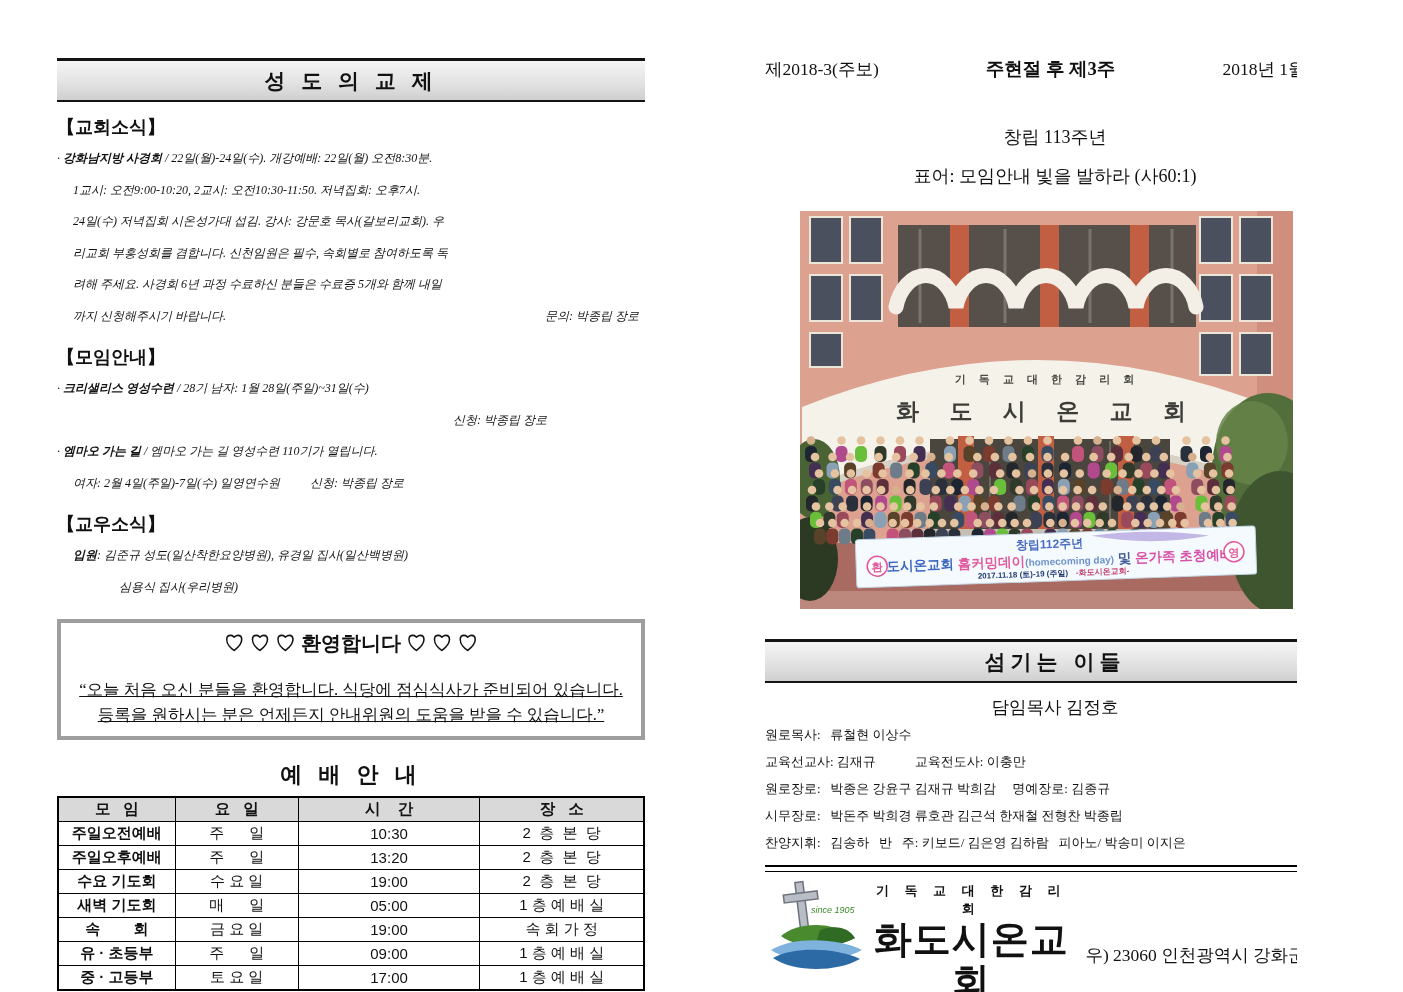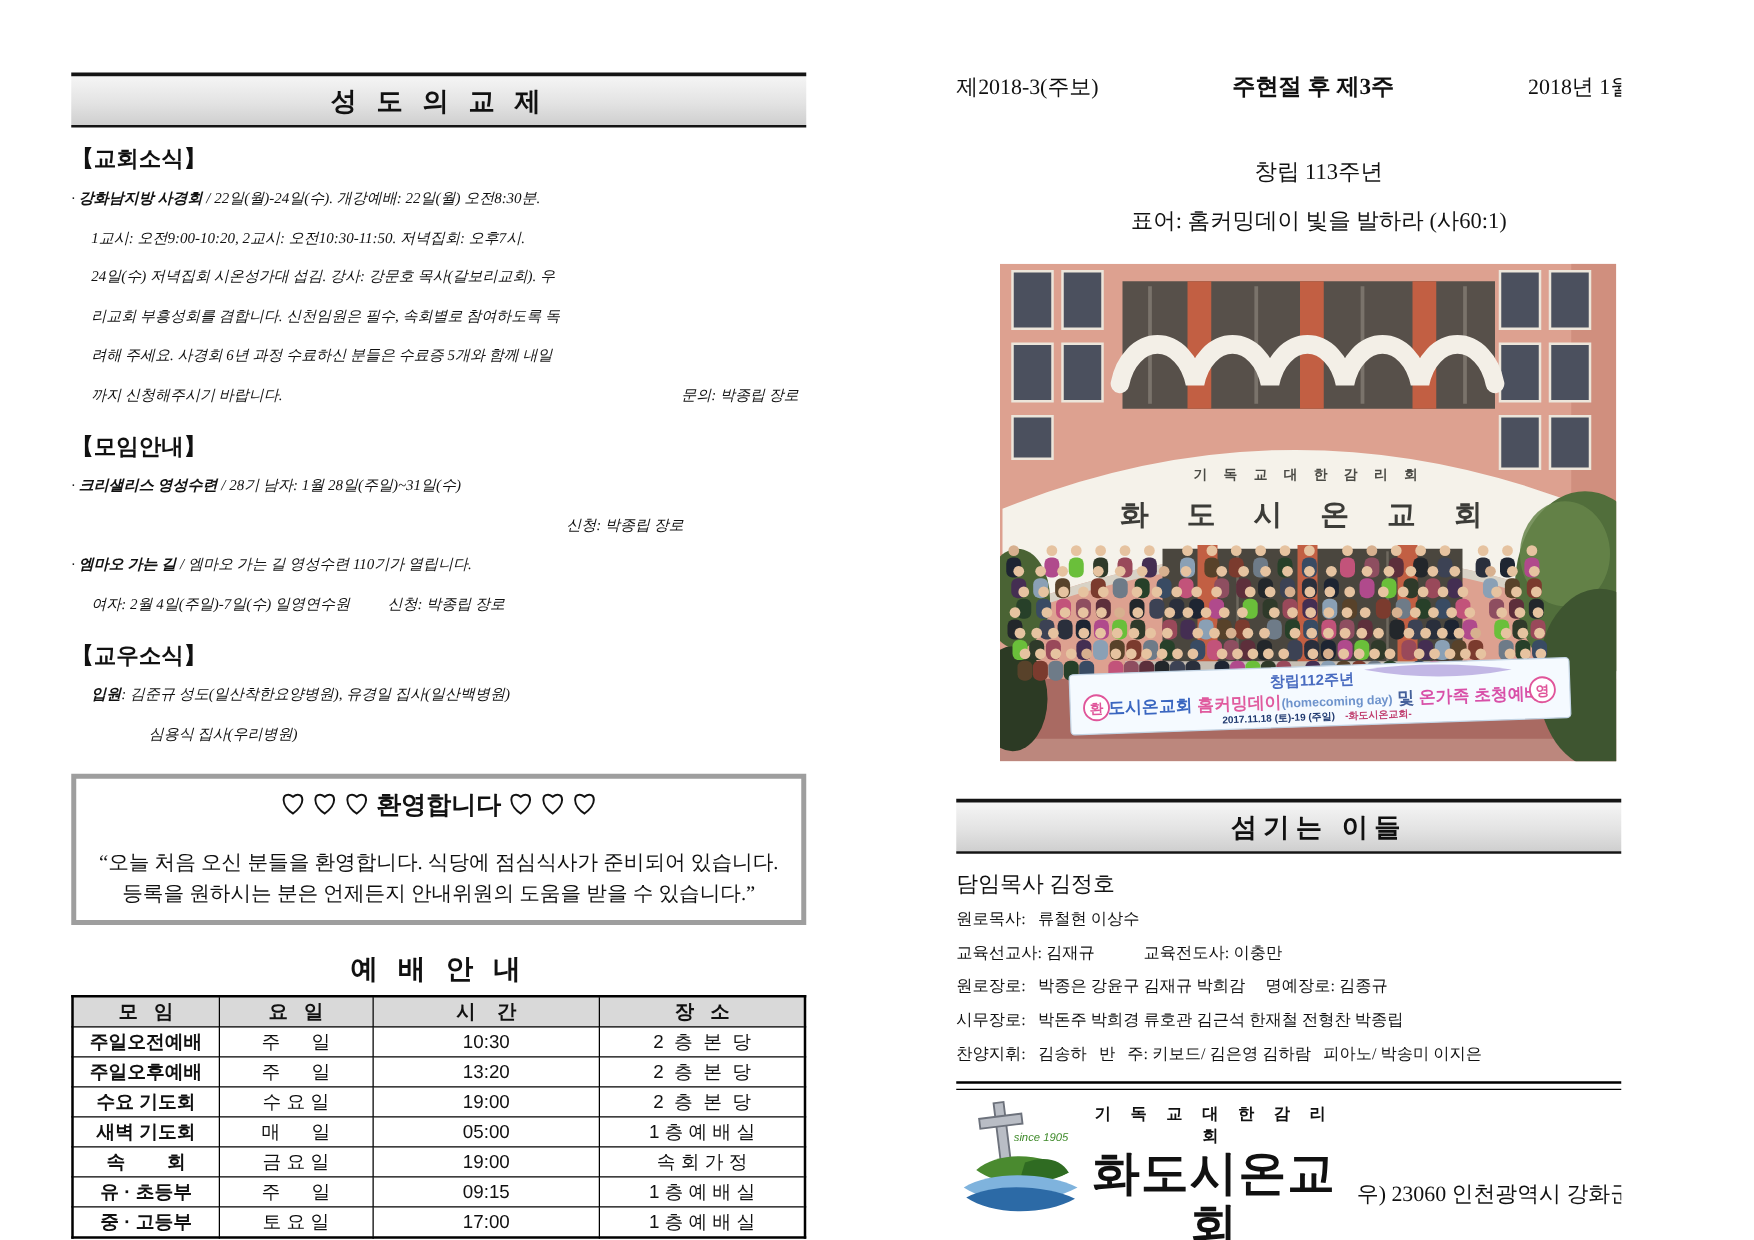--- a/index.html
+++ b/index.html
@@ -16,38 +16,38 @@
   
   .sect-title{font-size:18px;font-weight:bold;margin:13px 0 4px;}
   .tline{font-size:12px;line-height:31.5px;white-space:pre-wrap;font-style:italic;}
   .cont{padding-left:16px;}
   .split{display:flex;justify-content:space-between;padding-left:16px;padding-right:6px;}
   .contact-right{padding-left:396px;}
   b.inl{font-weight:bold;}
   
   .welcome-box{margin-top:16px;border:4px solid #9e9e9e;padding:7px 4px 9px;text-align:center;}
   .welcome-title{font-family:"Liberation Sans",sans-serif;font-size:20px;font-weight:bold;margin-bottom:20px;}
-  .welcome-line{font-size:16.5px;line-height:25px;}
+  .welcome-line{font-size:16.5px;line-height:25px;text-decoration:underline;}
   
   .worship-title{text-align:center;font-family:"Liberation Sans",sans-serif;font-weight:bold;
      font-size:22px;letter-spacing:5px;margin:20px 0 6px;}
   table.worship{width:100%;border-collapse:collapse;border:2px solid #000;
      font-family:"Liberation Sans",sans-serif;font-size:15px;table-layout:fixed;}
   table.worship th,table.worship td{border:1px solid #000;text-align:center;
      white-space:pre;padding:1px 2px;height:21px;}
   table.worship th{background:#d9d9d9;font-weight:bold;font-size:15.5px;margin-left:48px;}
   table.worship td.c0{font-weight:bold;}
   
   .r-header{display:flex;justify-content:space-between;align-items:baseline;font-size:17.5px;}
   .r-week{font-weight:bold;font-size:18.5px;}
   .r-anniv{text-align:center;font-size:18px;margin-top:44px;}
   .r-motto{text-align:center;font-size:18px;margin-top:15px;}
   .photo{display:block;margin:23px 0 0 35px;width:493px;height:398px;}
   .servants-bar{margin-top:30px;}
-  .senior{text-align:left;font-size:17.5px;margin-top:11px;line-height:27px;}
+  .senior{text-align:center;font-size:17.5px;margin-top:11px;line-height:27px;}
   .serv-line{font-size:13px;line-height:27px;white-space:pre;}
   .dbl-line{margin-top:9px;height:4px;border-top:2px solid #000;border-bottom:1px solid #000;}
   
   .footer{display:flex;margin-top:8px;align-items:flex-start;}
   .logo-icon{width:104px;height:96px;flex:0 0 auto;}
   .logo-text{width:238px;text-align:center;margin-left:2px;font-family:"Liberation Sans",sans-serif;}
   .logo-denom{font-weight:bold;font-size:13px;letter-spacing:6px;margin-top:2px;}
   .logo-name{font-weight:bold;font-size:38px;letter-spacing:1px;line-height:42px;}
   .addr{margin-left:14px;font-size:17.5px;line-height:30px;white-space:pre;}
 </style>
@@ -130,21 +130,21 @@
           </tr>
       <tr>
             <td class="c0">속        회</td>
             <td>금 요 일</td>
             <td>19:00</td>
             <td>속 회 가 정</td>
           </tr>
       <tr>
             <td class="c0">유 · 초등부</td>
             <td>주      일</td>
-            <td>09:15</td>
+            <td>09:00</td>
             <td>1 층 예 배 실</td>
           </tr>
       <tr>
             <td class="c0">중 · 고등부</td>
             <td>토 요 일</td>
             <td>17:00</td>
             <td>1 층 예 배 실</td>
           </tr>
 
     </tbody>
@@ -153,21 +153,21 @@
 
   <div class="right-col">
 
     <div class="r-header">
       <span>제2018-3(주보)</span>
       <span class="r-week">주현절 후 제3주</span>
       <span>2018년 1월 21일</span>
     </div>
 
     <div class="r-anniv">창립 113주년</div>
-    <div class="r-motto">표어: 홈커밍데이 빛을 발하라 (사60:1)</div>
+    <div class="r-motto">표어: 모임안내 빛을 발하라 (사60:1)</div>
 
     <svg class="photo" viewBox="0 0 493 398">
       <rect width="493" height="398" fill="#dda190"></rect>
       <rect x="457" width="36" height="398" fill="#d08f7e"></rect>
       <g fill="#4b505e" stroke="#ece5da" stroke-width="2">
         <rect x="10" y="6" width="32" height="46"></rect>
           <rect x="50" y="6" width="32" height="46"></rect>
         <rect x="10" y="64" width="32" height="46"></rect>
           <rect x="50" y="64" width="32" height="46"></rect>
         <rect x="10" y="122" width="32" height="34"></rect>

